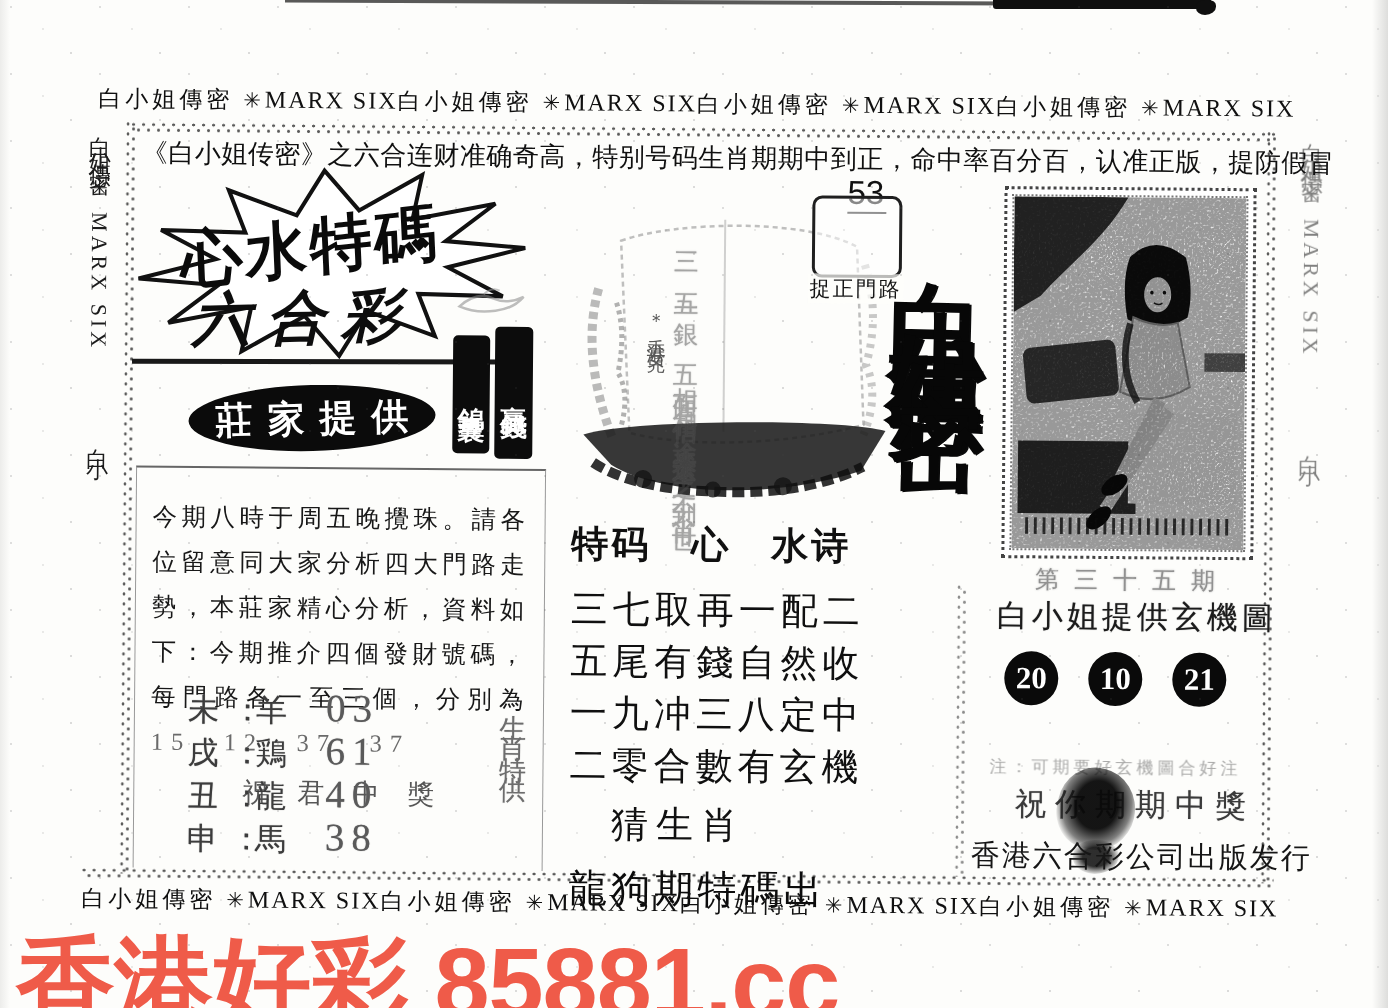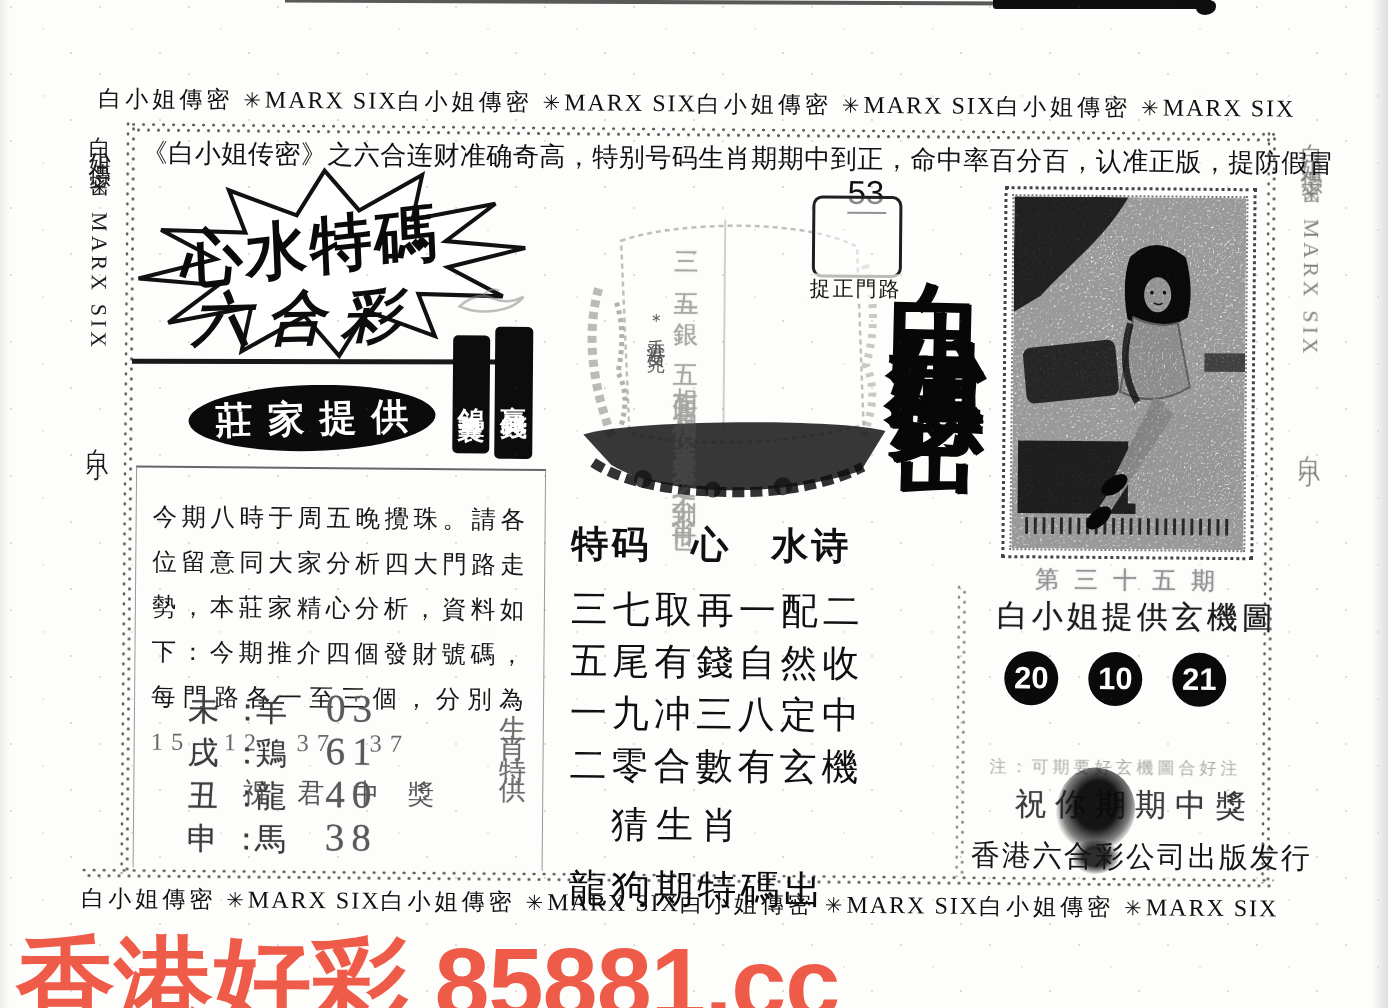--- a/index.html
+++ b/index.html
@@ -77,21 +77,21 @@
   .poem-hint{font-size:37px;letter-spacing:8px;margin:8px 0 0 42px;color:#101010;}
   .poem-footer{font-size:39px;letter-spacing:4px;margin-top:12px;color:#0c0c0c;white-space:nowrap;}
   
   .callig{position:absolute;left:866px;top:202px;height:676px;writing-mode:vertical-rl;font-size:97px;font-weight:900;letter-spacing:27px;color:#070707;transform:rotate(.8deg);text-shadow:2px 1px 0 #0a0a0a;}
   
   .photo{position:absolute;left:1002px;top:183px;width:252px;height:372px;border:3px dotted #444;padding:5px;box-sizing:border-box;background:#fff;}
   .photo-inner{width:100%;height:100%;border:2px dotted #777;box-sizing:border-box;overflow:hidden;}
   .photo-caption{position:absolute;left:1036px;top:560px;font-size:24px;letter-spacing:15px;color:#6e6e6e;opacity:.75;text-shadow:0 0 2px #999;white-space:nowrap;}
   .mystic-title{position:absolute;left:998px;top:592px;font-size:31px;letter-spacing:4px;color:#1c1c1c;white-space:nowrap;text-shadow:0 0 1px #777;}
   .mystic-nums{position:absolute;left:1006px;top:648px;display:flex;gap:30px;}
-  .mnum{width:54px;height:54px;border-radius:50%;background:#0a0a0a;color:#fff;font-size:31px;font-weight:700;font-family:Liberation Sans, sans-serif;display:flex;align-items:center;justify-content:center;}
+  .mnum{width:54px;height:54px;border-radius:50%;background:#0a0a0a;color:#fff;font-size:31px;font-weight:700;font-family:Liberation Serif, serif;display:flex;align-items:center;justify-content:center;}
   .faint-note{position:absolute;left:992px;top:752px;font-size:17px;letter-spacing:4px;color:#555;opacity:.5;filter:blur(.4px);white-space:nowrap;}
   .wish-right{position:absolute;left:1018px;top:780px;font-size:31px;letter-spacing:9px;color:#262626;opacity:.9;text-shadow:0 0 1px #888;white-space:nowrap;}
   .seal{position:absolute;left:1060px;top:764px;width:78px;height:82px;border-radius:48% 52% 50% 46%;
     background:radial-gradient(ellipse at 50% 45%,rgba(8,8,8,.95) 38%,rgba(25,25,25,.55) 62%,rgba(30,30,30,0) 76%);transform:rotate(12deg);}
   .seal2{position:absolute;left:1076px;top:836px;width:46px;height:34px;border-radius:50% 45% 55% 50%;
     background:radial-gradient(ellipse,rgba(10,10,10,.85) 40%,rgba(20,20,20,0) 75%);}
   .publisher{position:absolute;left:974px;top:833px;font-size:29px;letter-spacing:2px;color:#161616;white-space:nowrap;}
   
   .watermark{position:absolute;left:16px;top:933px;font-family:"Liberation Sans","DejaVu Sans",sans-serif;font-weight:900;font-size:99px;line-height:1;letter-spacing:-1px;white-space:nowrap;z-index:60;}
 </style>

